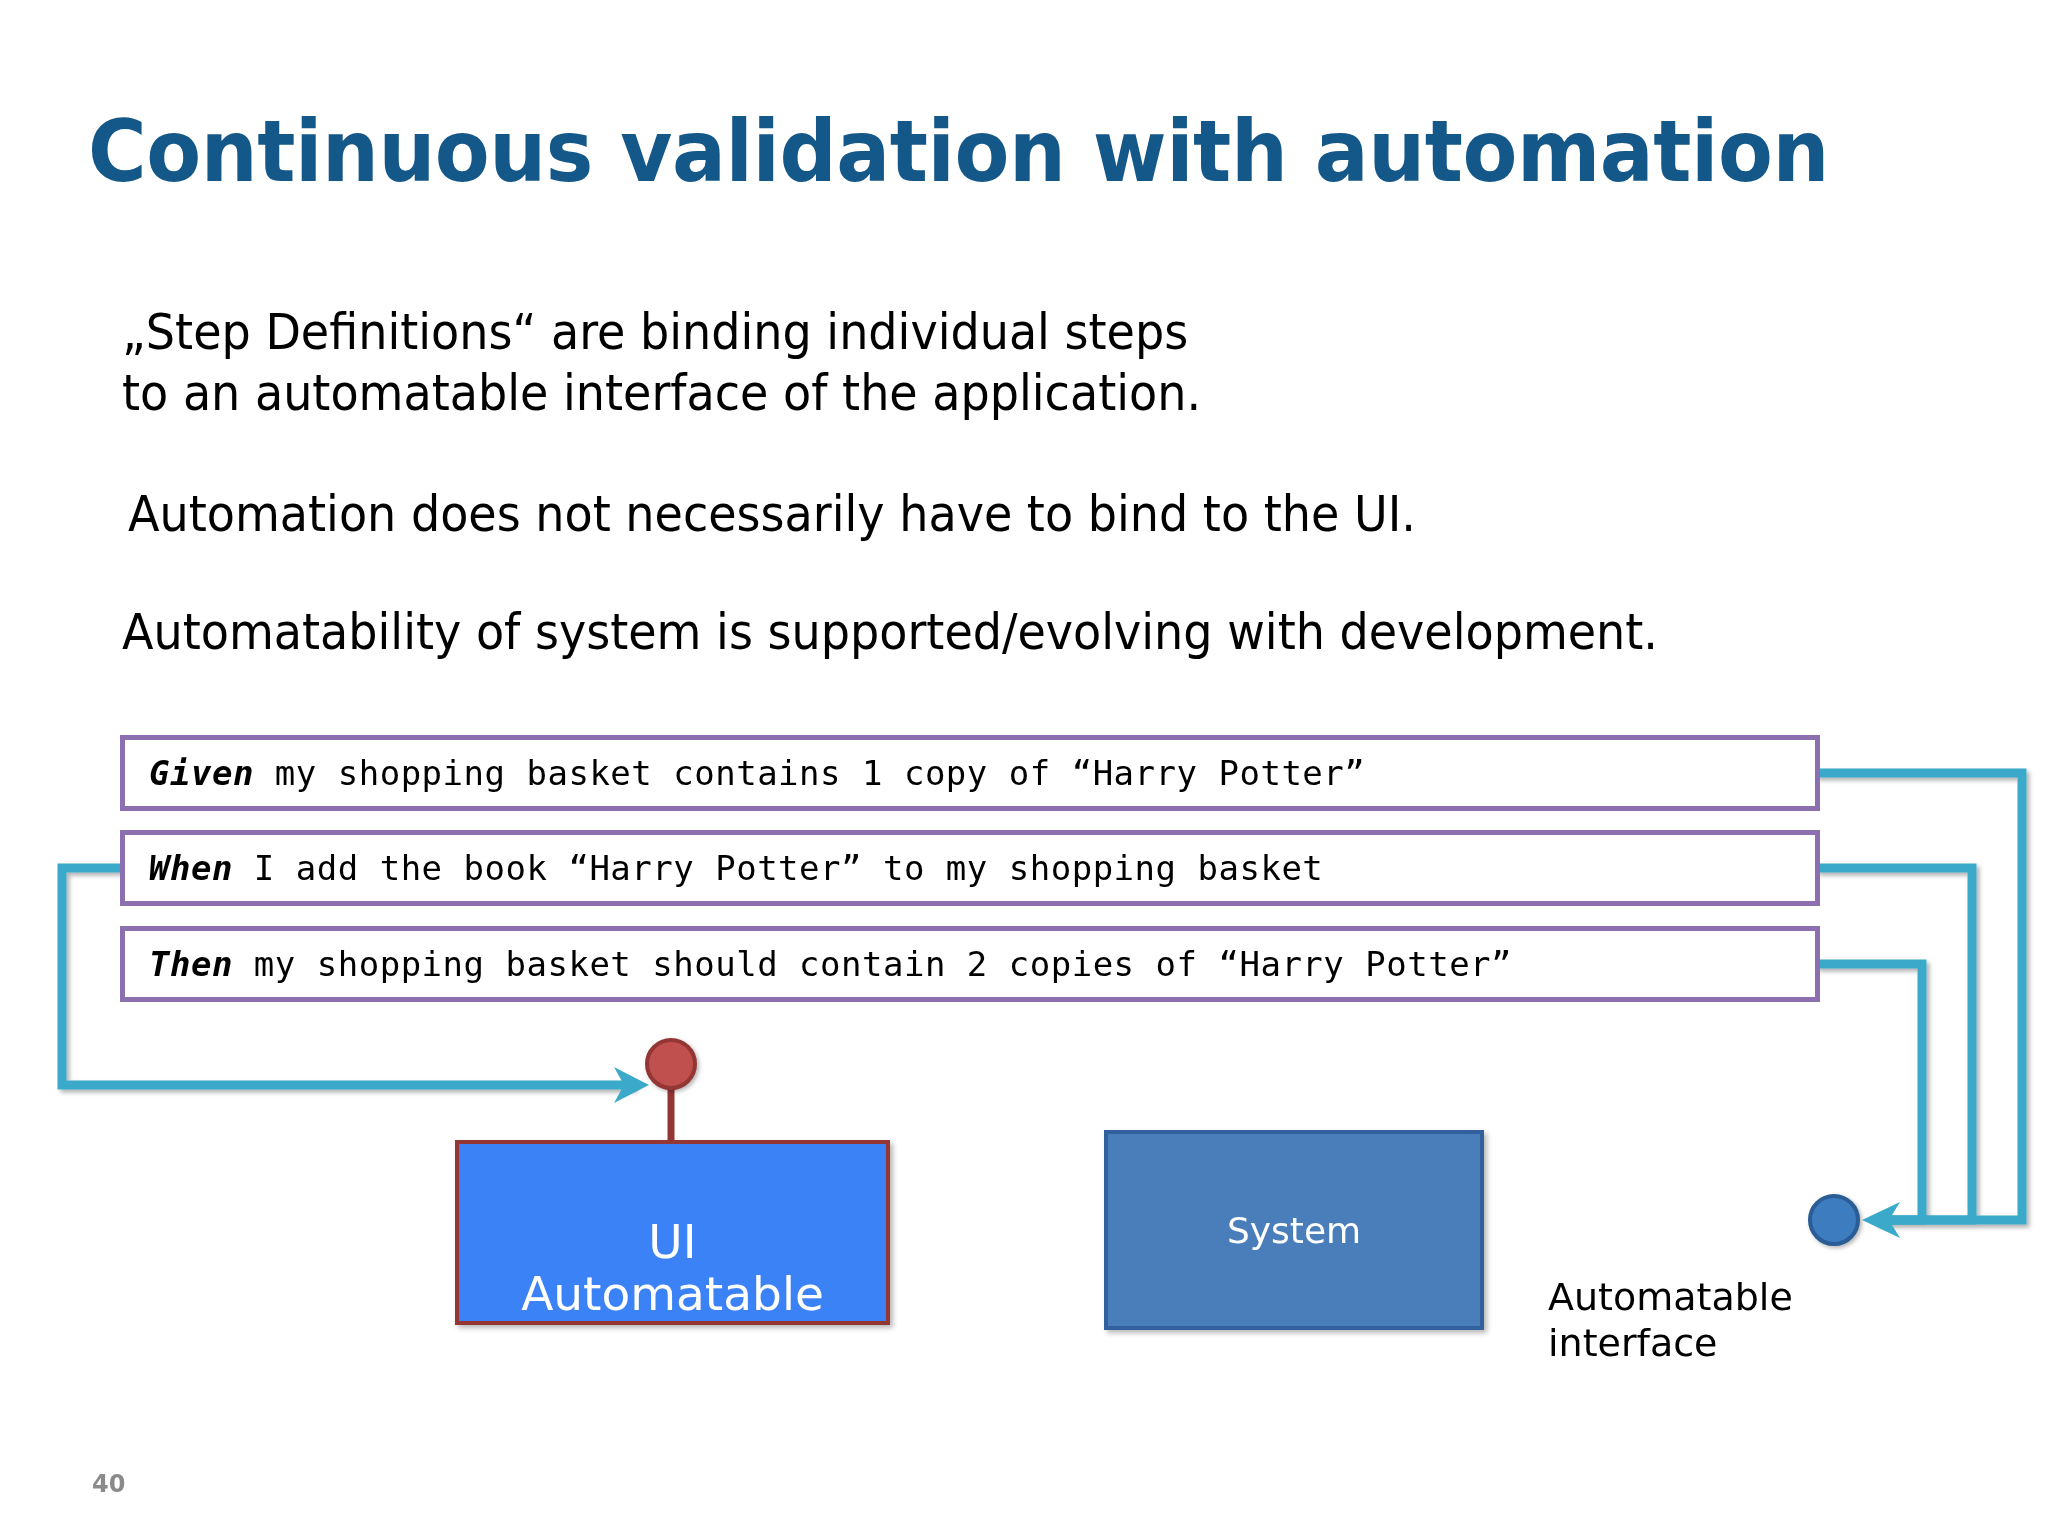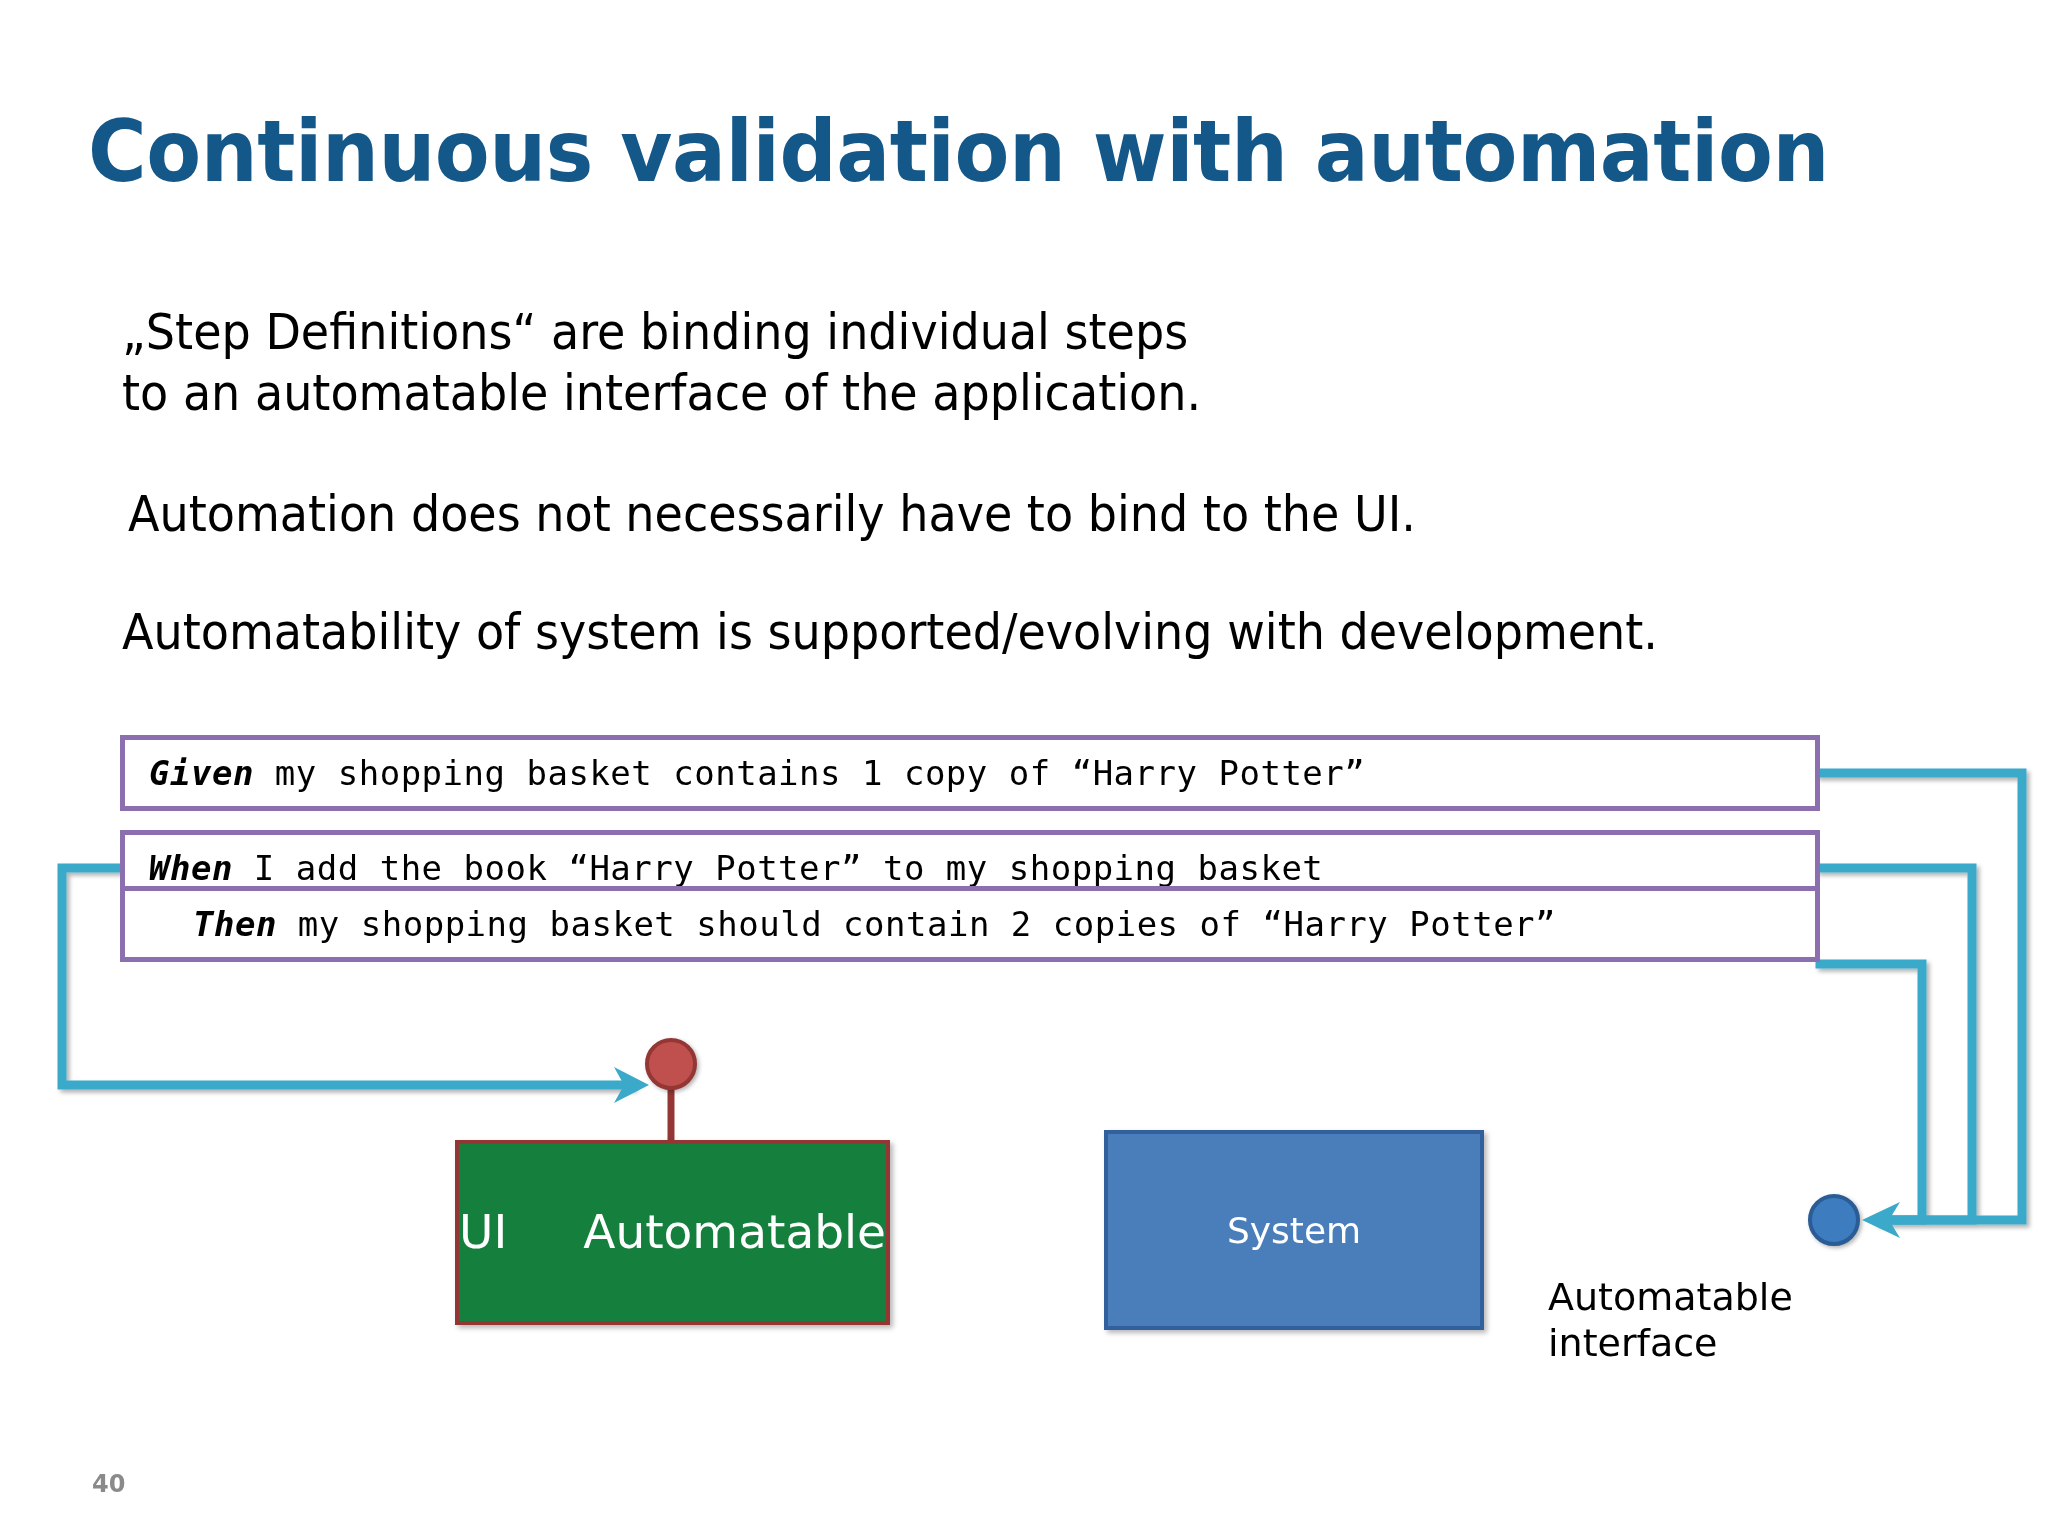--- a/index.html
+++ b/index.html
@@ -58,21 +58,21 @@
     height: 76px;
     box-sizing: border-box;
     border: 5px solid #8C6FAE;
     background: #ffffff;
     display: flex;
     align-items: center;
     z-index: 6;
   }
   #step-given { top: 735px; }
   #step-when  { top: 830px; }
-  #step-then  { top: 886px; padding-left: 44px; }
+  #step-then  { top: 926px; }
 
   .step-text {
     font-family: "DejaVu Sans Mono", "Liberation Mono", monospace;
     font-size: 34px;
     color: #000000;
     padding-left: 24px;
     white-space: nowrap;
     letter-spacing: 0.5px;
   }
   .step-kw {
@@ -82,27 +82,27 @@
   }
 
   
   #ui-box {
     position: absolute;
     left: 455px;
     top: 1140px;
     width: 435px;
     height: 185px;
     box-sizing: border-box;
-    background: #15803d;
+    background: #3b82f6;
     border: 4px solid #943634;
     z-index: 5;
     display: flex;
-    flex-direction: row;
+    flex-direction: column;
     align-items: center;
-    justify-content: space-between;
+    justify-content: flex-end;
     box-shadow: 3px 3px 5px rgba(0,0,0,0.28);
   }
   #ui-box .label {
     font-family: "DejaVu Sans", sans-serif;
     font-size: 47px;
     color: #ffffff;
     line-height: 1.12;
     text-align: center;
   }
 

